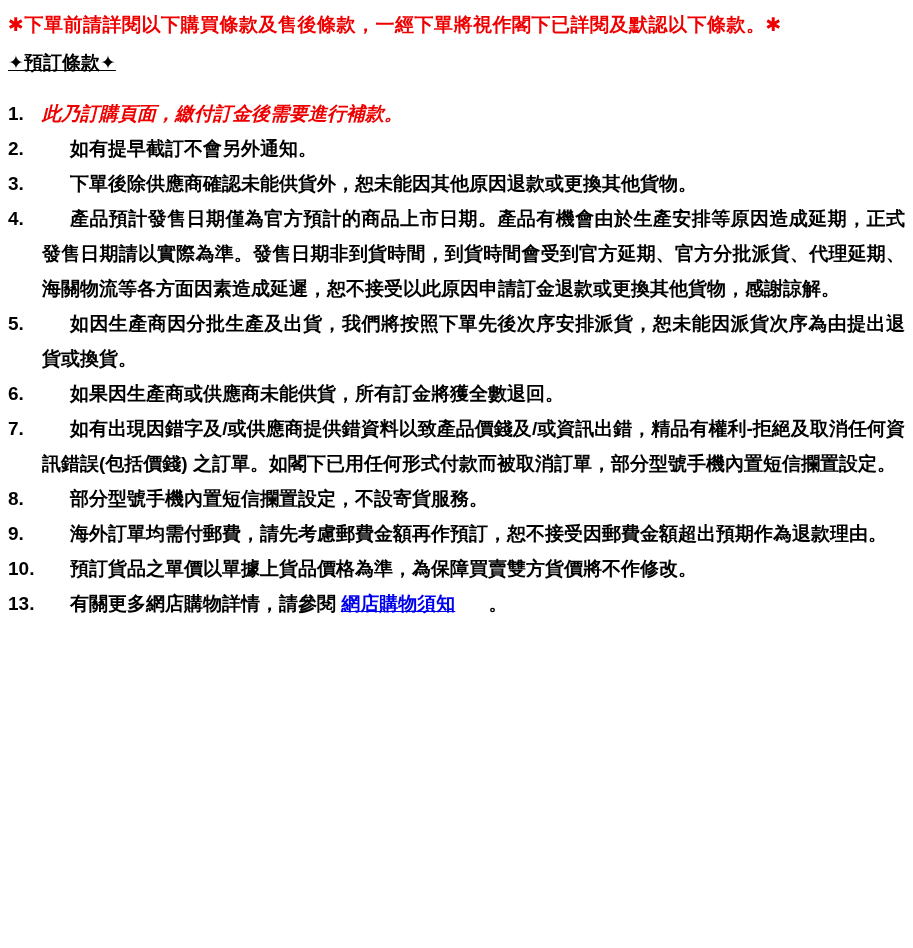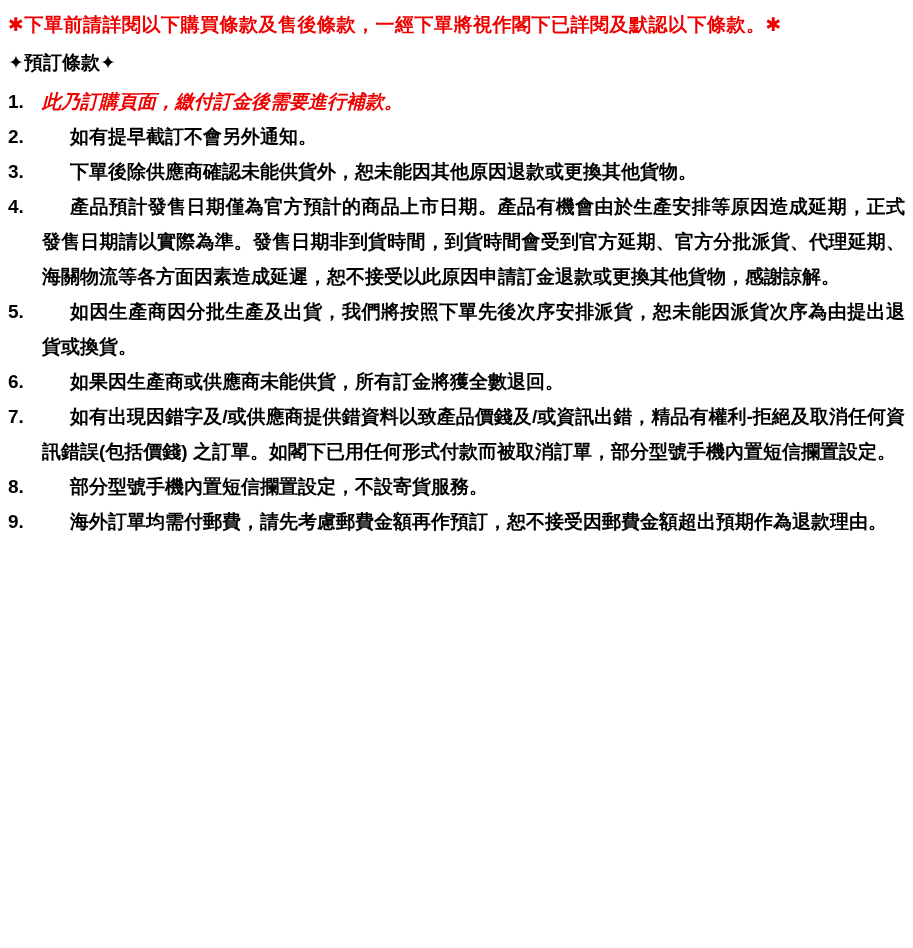--- a/index.html
+++ b/index.html
@@ -20,22 +20,23 @@
     font-size:19px;
   }
   .warning{
     color:var(--red);
     line-height:26px;
     margin-bottom:12px;
     letter-spacing:0.5px;
   }
   .section-title{
     color:var(--ink);
+    text-decoration:underline;
     line-height:26px;
-    margin-bottom:8px;
+    margin-bottom:20px;
   }
   .terms{
     list-style:none;
   }
   .term{
     display:flex;
     align-items:flex-start;
     line-height:35px;
   }
   .term-number{
@@ -88,13 +89,21 @@
     <span class="term-text"><span class="seg-default">如有出現因錯字及/或供應商提供錯資料以致產品價錢及/或資訊出錯，精品有權利-拒絕及取消任何資訊錯誤(包括價錢) 之訂單。如閣下已用任何形式付款而被取消訂單，部分型號手機內置短信攔置設定。</span></span>
   </div>
     <div class="term">
     <span class="term-number">8.</span>
     <span class="term-text"><span class="seg-default">部分型號手機內置短信攔置設定，不設寄貨服務。</span></span>
   </div>
     <div class="term">
     <span class="term-number">9.</span>
     <span class="term-text"><span class="seg-default">海外訂單均需付郵費，請先考慮郵費金額再作預訂，恕不接受因郵費金額超出預期作為退款理由。</span></span>
   </div>
+    <div class="term">
+    <span class="term-number">10.</span>
+    <span class="term-text"><span class="seg-default">預訂貨品之單價以單據上貨品價格為準，為保障買賣雙方貨價將不作修改。</span></span>
+  </div>
+    <div class="term">
+    <span class="term-number">13.</span>
+    <span class="term-text"><span class="seg-default">有關更多網店購物詳情，請參閱 </span><a class="seg-link">網店購物須知</a><span class="seg-default"> 。</span></span>
+  </div>
   </div>
 
 </body></html>

